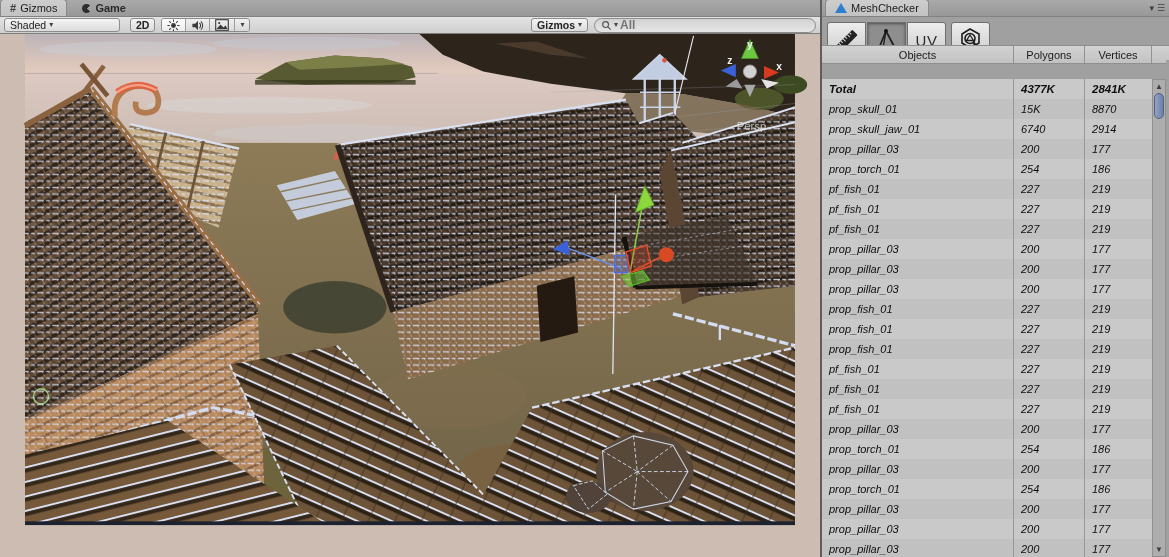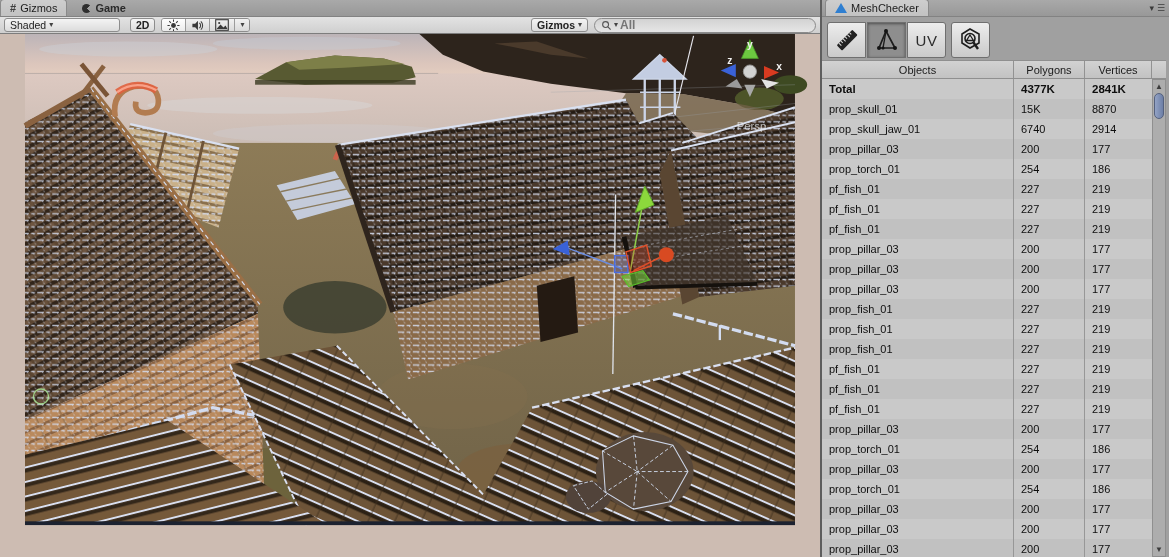--- a/index.html
+++ b/index.html
@@ -50,27 +50,27 @@
   .p-toolbar{position:absolute;top:17px;left:0;width:347px;height:43px;background:#a0a0a0;
        display:flex;align-items:center;padding:3px 0 0 5px;box-sizing:border-box;gap:1px;}
   .p-btn{width:39px;height:36px;border:1px solid #6f6f6f;background:linear-gradient(#ededed,#cacaca);
        display:flex;align-items:center;justify-content:center;box-sizing:border-box;}
   .p-btn:first-child{border-radius:3px 0 0 3px;}
   .p-btn.rr{border-radius:0 3px 3px 0;}
   .p-btn.sep{margin-left:4px;border-radius:3px;}
   .p-btn.active{background:#8e8e8e;box-shadow:inset 0 1px 3px rgba(0,0,0,.45);}
   .p-btn .uvtxt{font-size:15px;color:#2c2c2c;font-weight:normal;letter-spacing:.5px;}
   
-  .thead{position:absolute;top:60px;left:0;width:347px;height:19px;display:flex;
+  .thead{position:absolute;top:45px;left:0;width:347px;height:19px;display:flex;
        background:linear-gradient(#d2d2d2,#c2c2c2);border-top:1px solid #8f8f8f;border-bottom:1px solid #8f8f8f;box-sizing:border-box;}
   .th{display:flex;align-items:center;justify-content:center;border-right:1px solid #929292;
       box-sizing:border-box;font-size:11px;color:#1a1a1a;}
   .th.c0{width:192px;} .th.c1{width:71px;} .th.c2{width:67px;text-align:right;}
   .tbody{position:absolute;top:79px;left:0;width:330px;height:478px;overflow:hidden;background:#c6c6c6;}
-  .trow{display:flex;height:20px;background:#c9c9c9;}
+  .trow{display:flex;height:20px;background:#c9c9c9;font-style:italic;}
   .trow.alt{background:#c1c1c1;}
   .td{display:flex;align-items:center;border-right:1px solid #979797;box-sizing:border-box;
       padding-left:7px;font-size:11px;color:#0e0e0e;white-space:nowrap;overflow:hidden;}
   .td.c0{width:192px;} .td.c1{width:71px;} .td.c2{width:67px;border-right:none;}
   .trow.bold .td{font-weight:bold;font-size:11.5px;}
   
   .vscroll{position:absolute;left:330px;top:79px;width:14px;height:478px;background:#adadad;
        border:1px solid #8f8f8f;box-sizing:border-box;}
   .sc-arrow{position:absolute;left:0;width:12px;height:11px;display:flex;align-items:center;justify-content:center;
        color:#3c3c3c;font-size:8px;line-height:1;}

